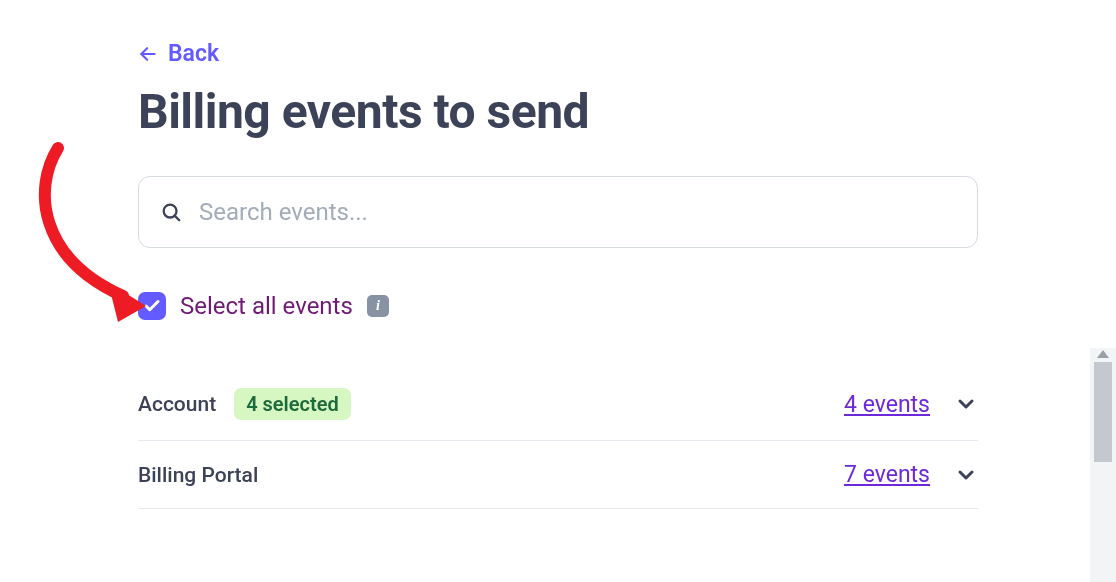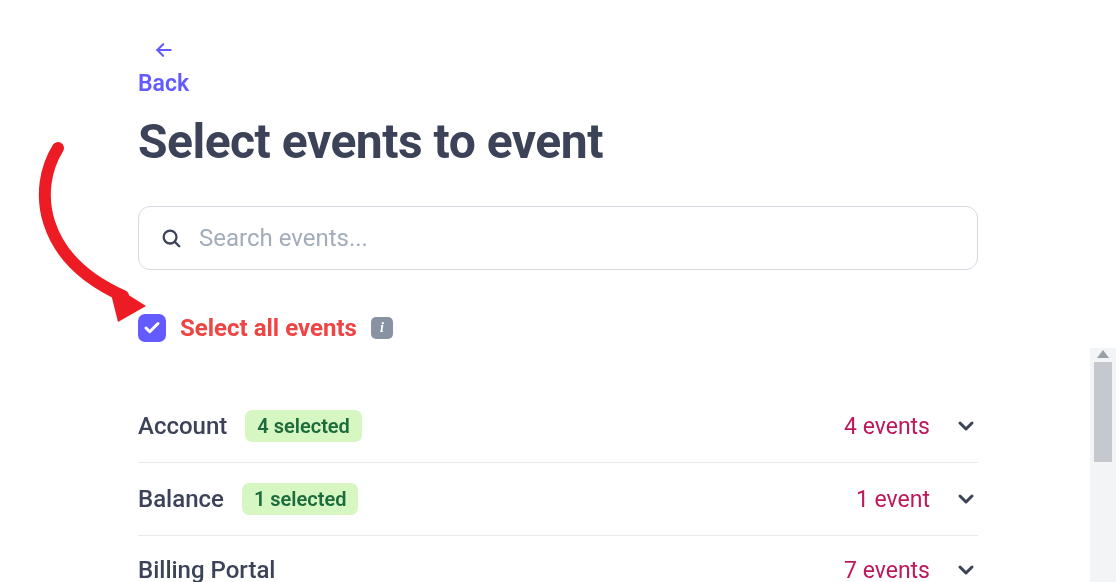--- a/index.html
+++ b/index.html
@@ -21,21 +21,20 @@
     }
     .back-link {
       display: inline-flex;
       align-items: center;
       gap: 10px;
       color: #635bff;
       font-size: 23px;
       font-weight: 600;
       cursor: pointer;
       margin-bottom: 16px;
-      flex-direction: column;
     }
     .back-arrow {
       width: 20px;
       height: 20px;
     }
     .page-title {
       font-size: 48px;
       font-weight: 700;
       color: #3c4257;
       letter-spacing: -0.5px;
@@ -47,21 +46,21 @@
     }
     .search-icon {
       position: absolute;
       left: 22px;
       top: 50%;
       transform: translateY(-50%);
       pointer-events: none;
     }
     .search-input {
       width: 100%;
-      height: 64px;
+      height: 72px;
       border: 1px solid #d5dbe1;
       border-radius: 12px;
       padding: 0 22px 0 60px;
       font-size: 24px;
       color: #3c4257;
       outline: none;
     }
     .search-input::placeholder {
       color: #a3acb9;
     }
@@ -77,22 +76,22 @@
       background: #635bff;
       border-radius: 7px;
       display: flex;
       align-items: center;
       justify-content: center;
       cursor: pointer;
       flex-shrink: 0;
     }
     .select-all-label {
       font-size: 24px;
-      color: #ef4444;
-      font-weight: 700;
+      color: #701a75;
+      font-weight: 400;
     }
     .info-icon {
       width: 22px;
       height: 22px;
       background: #8792a2;
       border-radius: 5px;
       color: #fff;
       display: flex;
       align-items: center;
       justify-content: center;
@@ -113,40 +112,41 @@
       padding: 20px 0;
       border-bottom: 1px solid #e6e9ed;
       cursor: pointer;
     }
     .category-left {
       display: flex;
       align-items: center;
       gap: 18px;
     }
     .category-name {
-      font-size: 24px;
+      font-size: 21px;
       font-weight: 500;
       color: #3c4257;
     }
     .selected-badge {
       background: #d7f7c2;
       color: #1c6b3c;
       font-size: 20px;
       font-weight: 600;
       padding: 4px 12px;
       border-radius: 7px;
     }
     .category-right {
       display: flex;
       align-items: center;
       gap: 24px;
     }
     .event-count {
       font-size: 23px;
-      color: #be185d;
+      color: #6d28d9;
+      text-decoration: underline;
     }
     .chevron {
       flex-shrink: 0;
     }
     .scrollbar-track {
       position: absolute;
       right: 0;
       top: 348px;
       width: 26px;
       height: 234px;
@@ -184,21 +184,21 @@
 <div class="container">
 
   <div class="back-link">
     <svg class="back-arrow" viewBox="0 0 24 24" fill="none" stroke="#635bff" stroke-width="2.5" stroke-linecap="round" stroke-linejoin="round">
       <line x1="20" y1="12" x2="4" y2="12"></line>
       <polyline points="11 19 4 12 11 5"></polyline>
     </svg>
     <span>Back</span>
   </div>
 
-  <h1 class="page-title">Select events to event</h1>
+  <h1 class="page-title">Billing events to send</h1>
 
   <div class="search-wrap">
     <svg class="search-icon" width="22" height="22" viewBox="0 0 24 24" fill="none" stroke="#3c4257" stroke-width="2.5" stroke-linecap="round" stroke-linejoin="round">
       <circle cx="11" cy="11" r="7"></circle>
       <line x1="21" y1="21" x2="16.2" y2="16.2"></line>
     </svg>
     <input class="search-input" type="text" placeholder="Search events..." style="">
   </div>
 
   <div class="select-all-row">
@@ -219,32 +219,20 @@
         <span class="selected-badge">4 selected</span>
       </div>
       <div class="category-right">
         <span class="event-count">4 events</span>
         <svg class="chevron" width="24" height="24" viewBox="0 0 24 24" fill="none" stroke="#3c4257" stroke-width="3" stroke-linecap="round" stroke-linejoin="round">
           <polyline points="6 9 12 15 18 9"></polyline>
         </svg>
       </div>
     </div>
 
-    <div class="category-row">
-      <div class="category-left">
-        <span class="category-name">Balance</span>
-        <span class="selected-badge">1 selected</span>
-      </div>
-      <div class="category-right">
-        <span class="event-count">1 event</span>
-        <svg class="chevron" width="24" height="24" viewBox="0 0 24 24" fill="none" stroke="#3c4257" stroke-width="3" stroke-linecap="round" stroke-linejoin="round">
-          <polyline points="6 9 12 15 18 9"></polyline>
-        </svg>
-      </div>
-    </div>
 
     <div class="category-row">
       <div class="category-left">
         <span class="category-name">Billing Portal</span>
       </div>
       <div class="category-right">
         <span class="event-count">7 events</span>
         <svg class="chevron" width="24" height="24" viewBox="0 0 24 24" fill="none" stroke="#3c4257" stroke-width="3" stroke-linecap="round" stroke-linejoin="round">
           <polyline points="6 9 12 15 18 9"></polyline>
         </svg>

